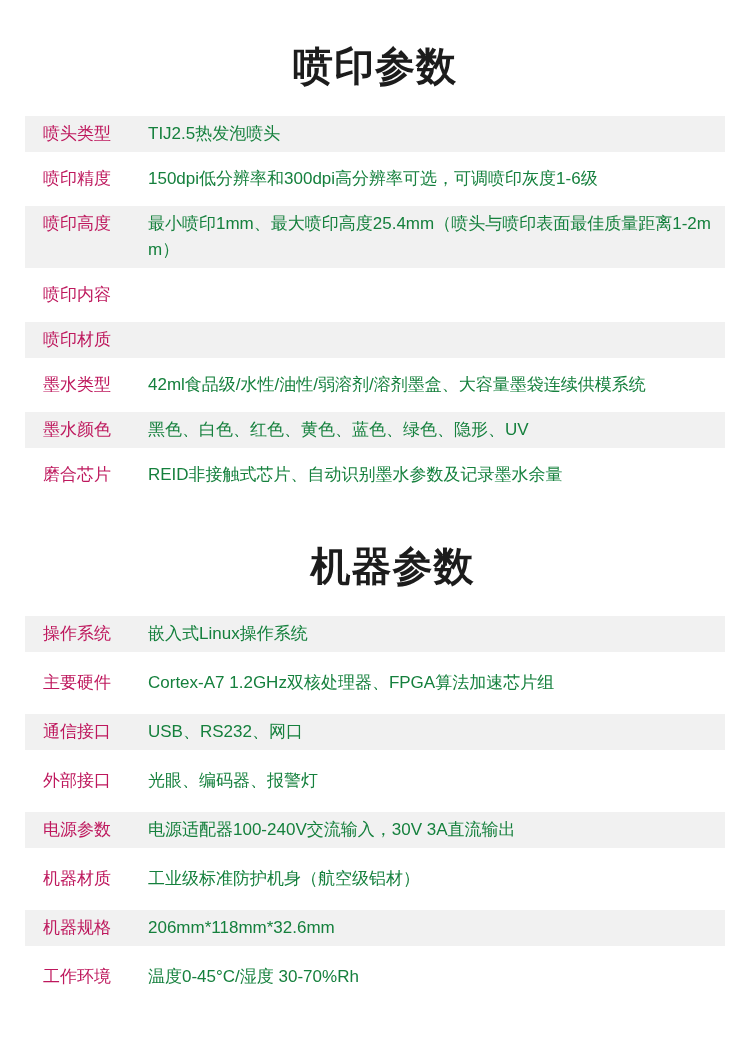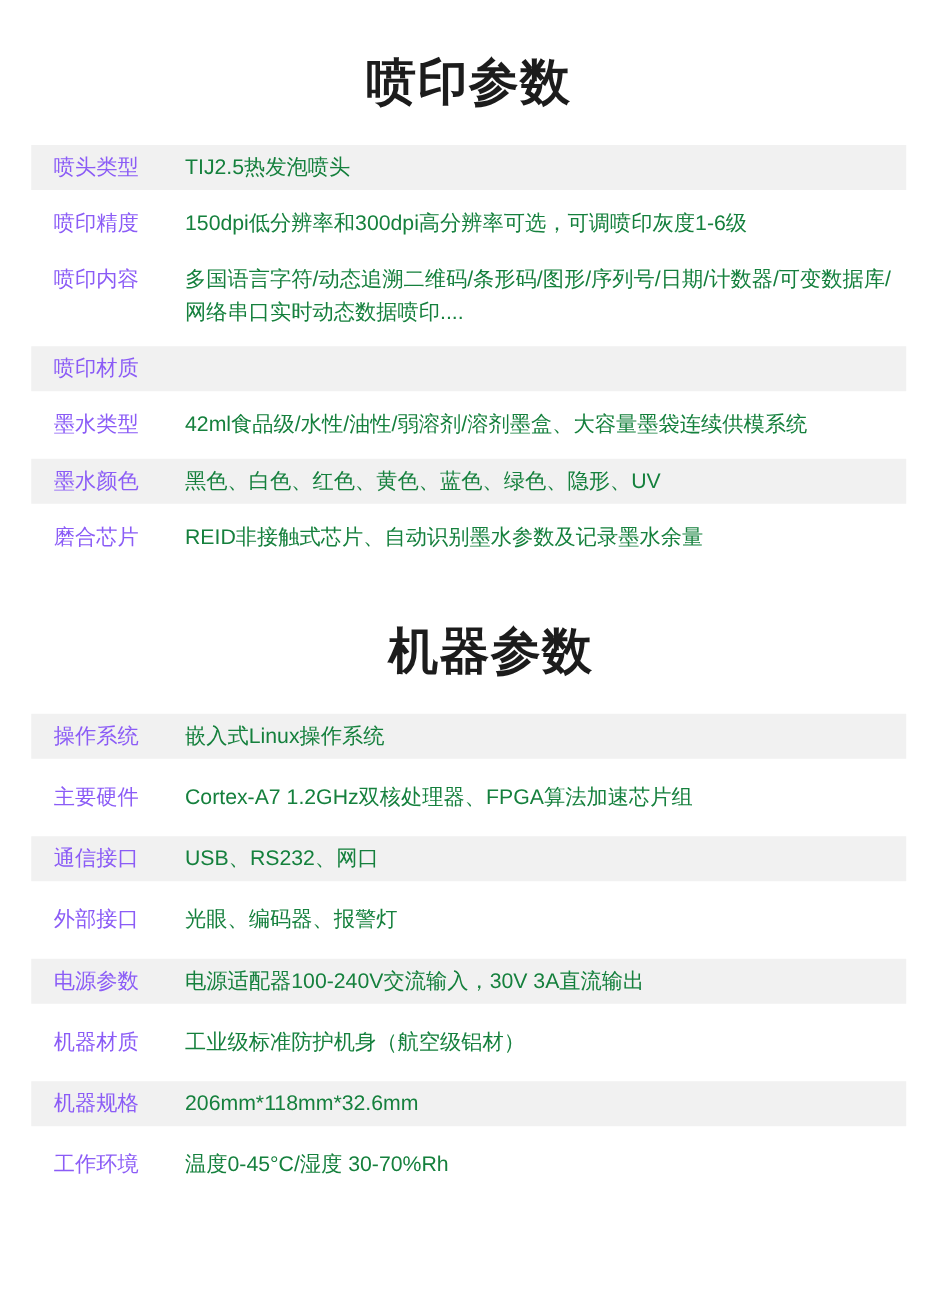--- a/index.html
+++ b/index.html
@@ -46,21 +46,21 @@
   }
   .spec-section:nth-child(2) .row { margin-bottom: 13px; }
   .row.shaded {
     background: #f1f1f1;
   }
   .label {
     flex: none;
     width: 105px;
     font-size: 17px;
     line-height: 26px;
-    color: #8b5cf6;
+    color: #be185d;
     white-space: nowrap;
   }
   .value {
     flex: 1;
     font-size: 17px;
     line-height: 26px;
     color: #15803d;
     word-break: break-all;
   }
 </style>
@@ -75,24 +75,27 @@
   <div class="row shaded">
     <div class="label">喷头类型</div>
     <div class="value">TIJ2.5热发泡喷头</div>
   </div>
 
   <div class="row">
     <div class="label">喷印精度</div>
     <div class="value">150dpi低分辨率和300dpi高分辨率可选，可调喷印灰度1-6级</div>
   </div>
 
+  <div class="row shaded">
+    <div class="label">喷印高度</div>
+    <div class="value">最小喷印1mm、最大喷印高度25.4mm（喷头与喷印表面最佳质量距离1-2mm）</div>
+  </div>
 
   <div class="row">
     <div class="label">喷印内容</div>
-    <div class="value">多国语言字符/动态追溯二维码/条形码/图形/序列号/日期/计数器/可变数据库/网络串口实时动态数据喷印....</div>
   </div>
 
   <div class="row shaded">
     <div class="label">喷印材质</div>
   </div>
 
   <div class="row">
     <div class="label">墨水类型</div>
     <div class="value">42ml食品级/水性/油性/弱溶剂/溶剂墨盒、大容量墨袋连续供模系统</div>
   </div>

